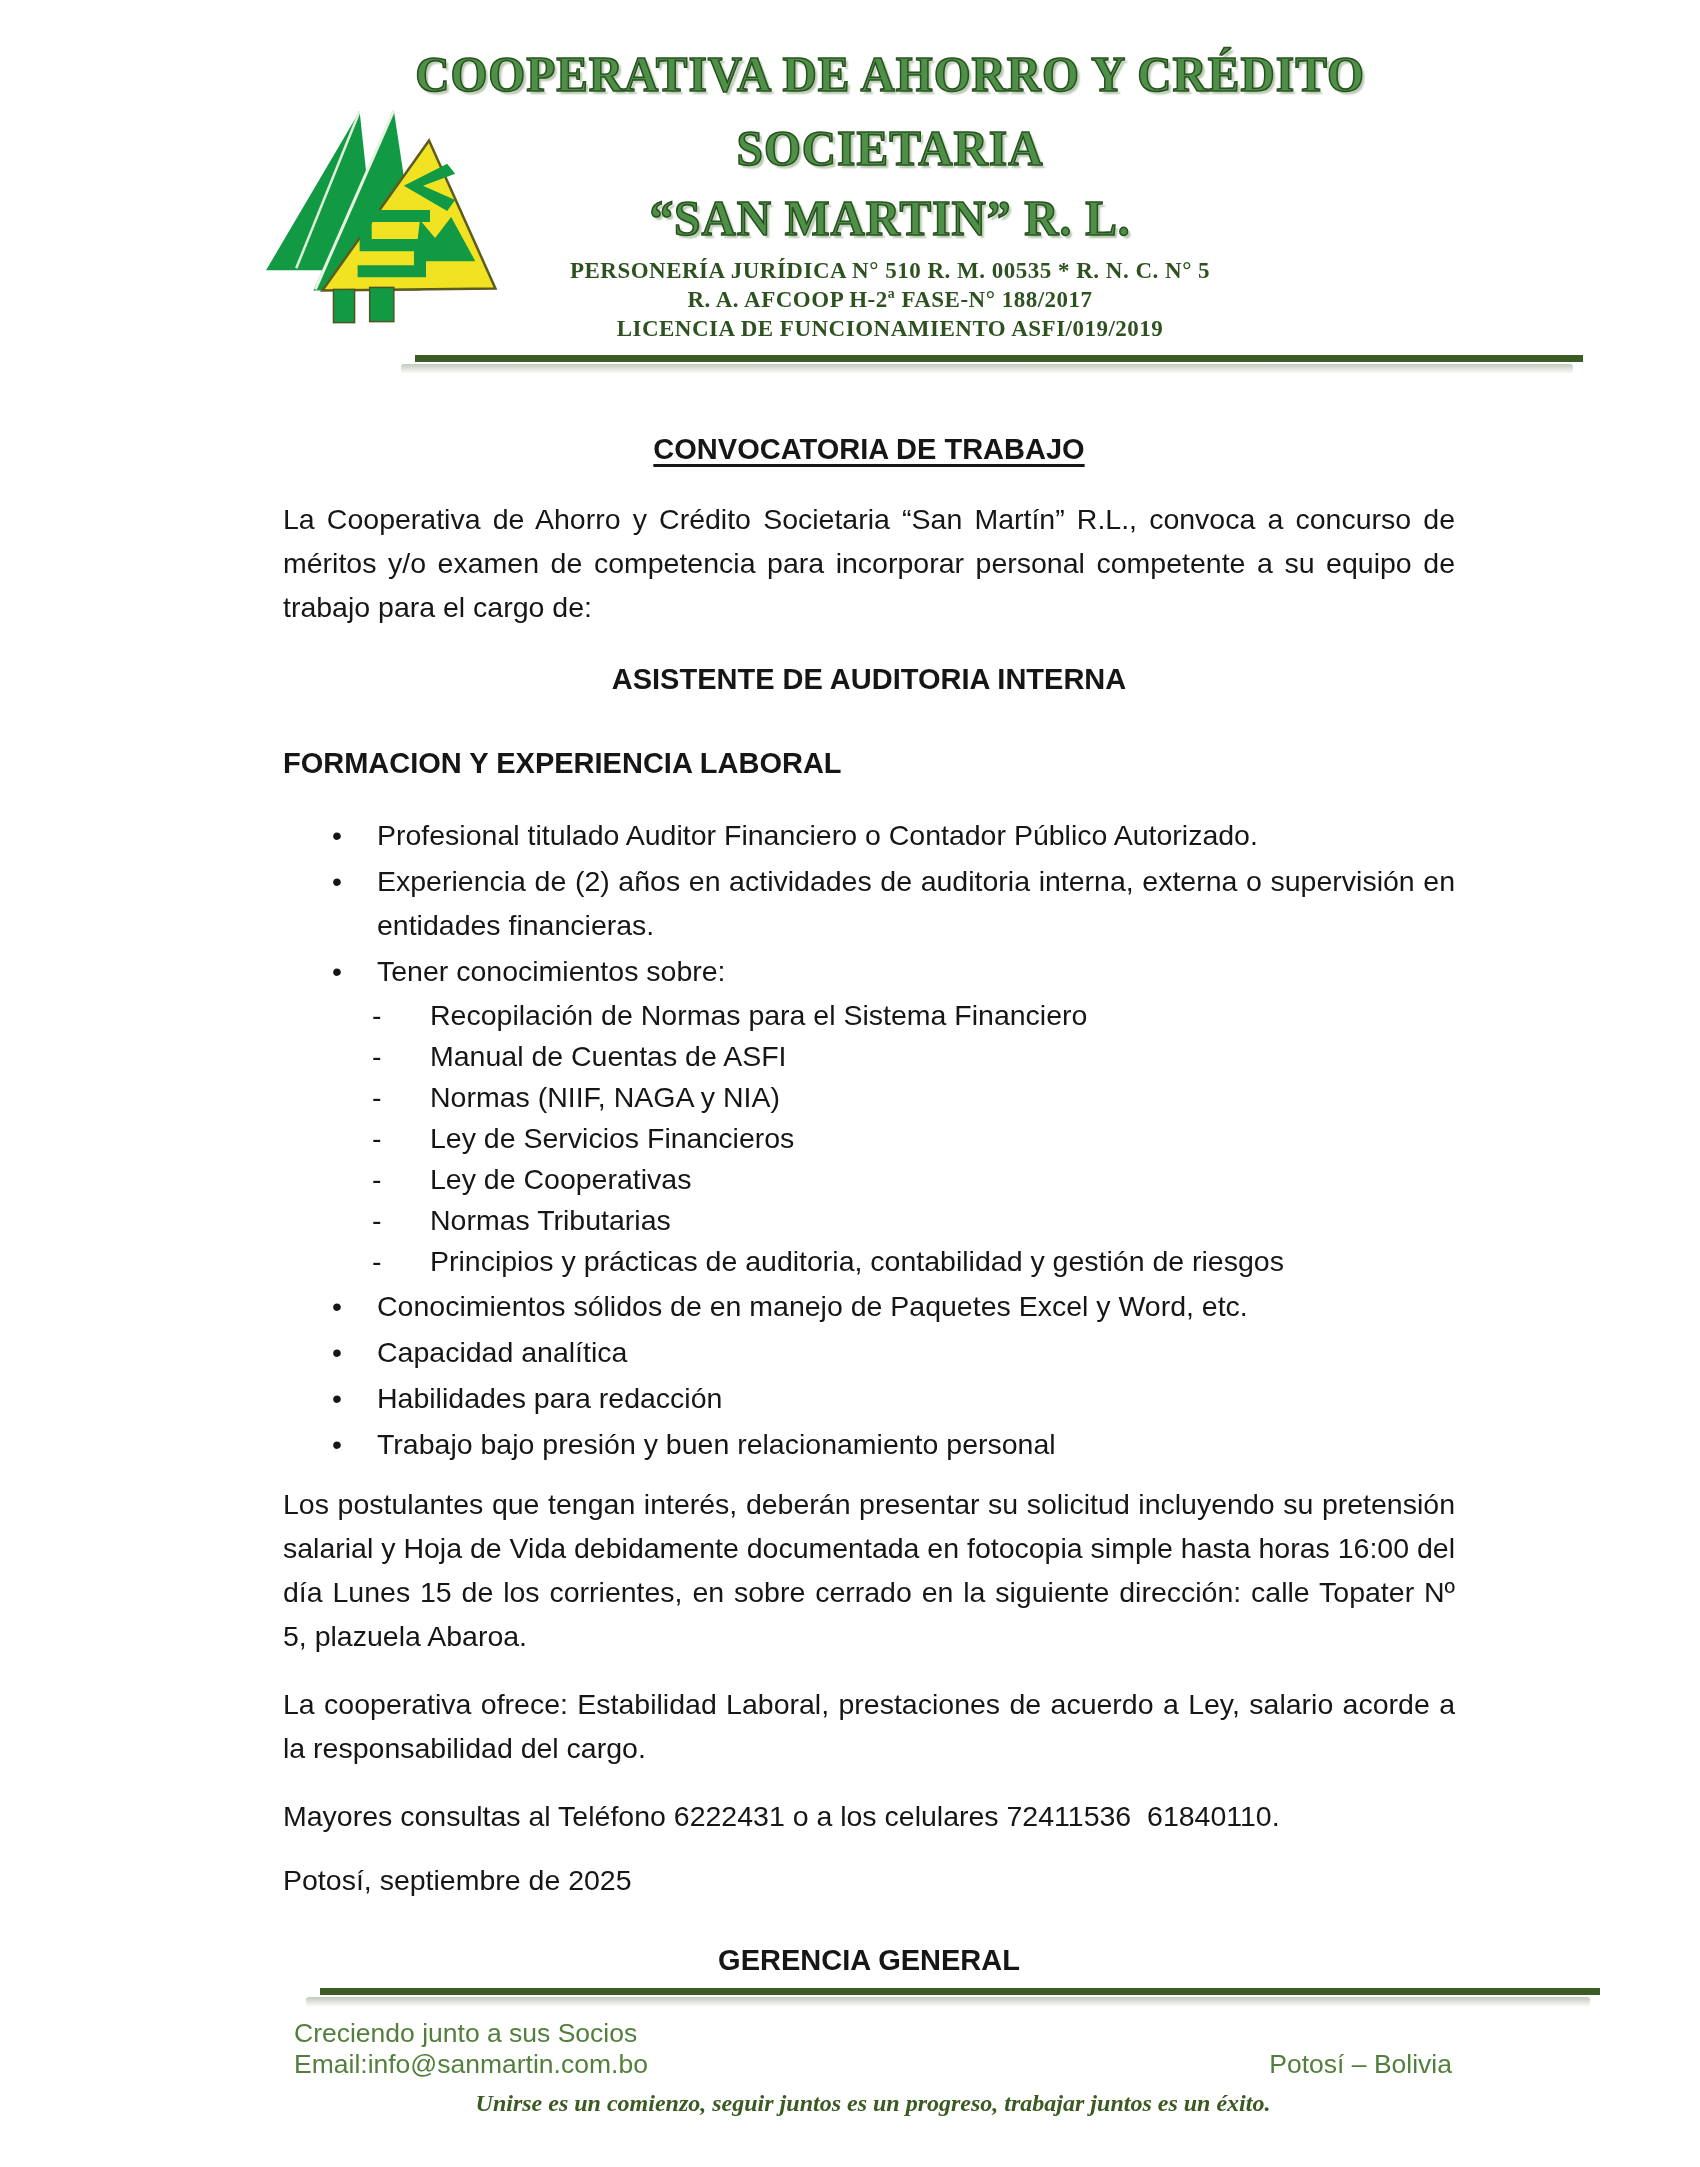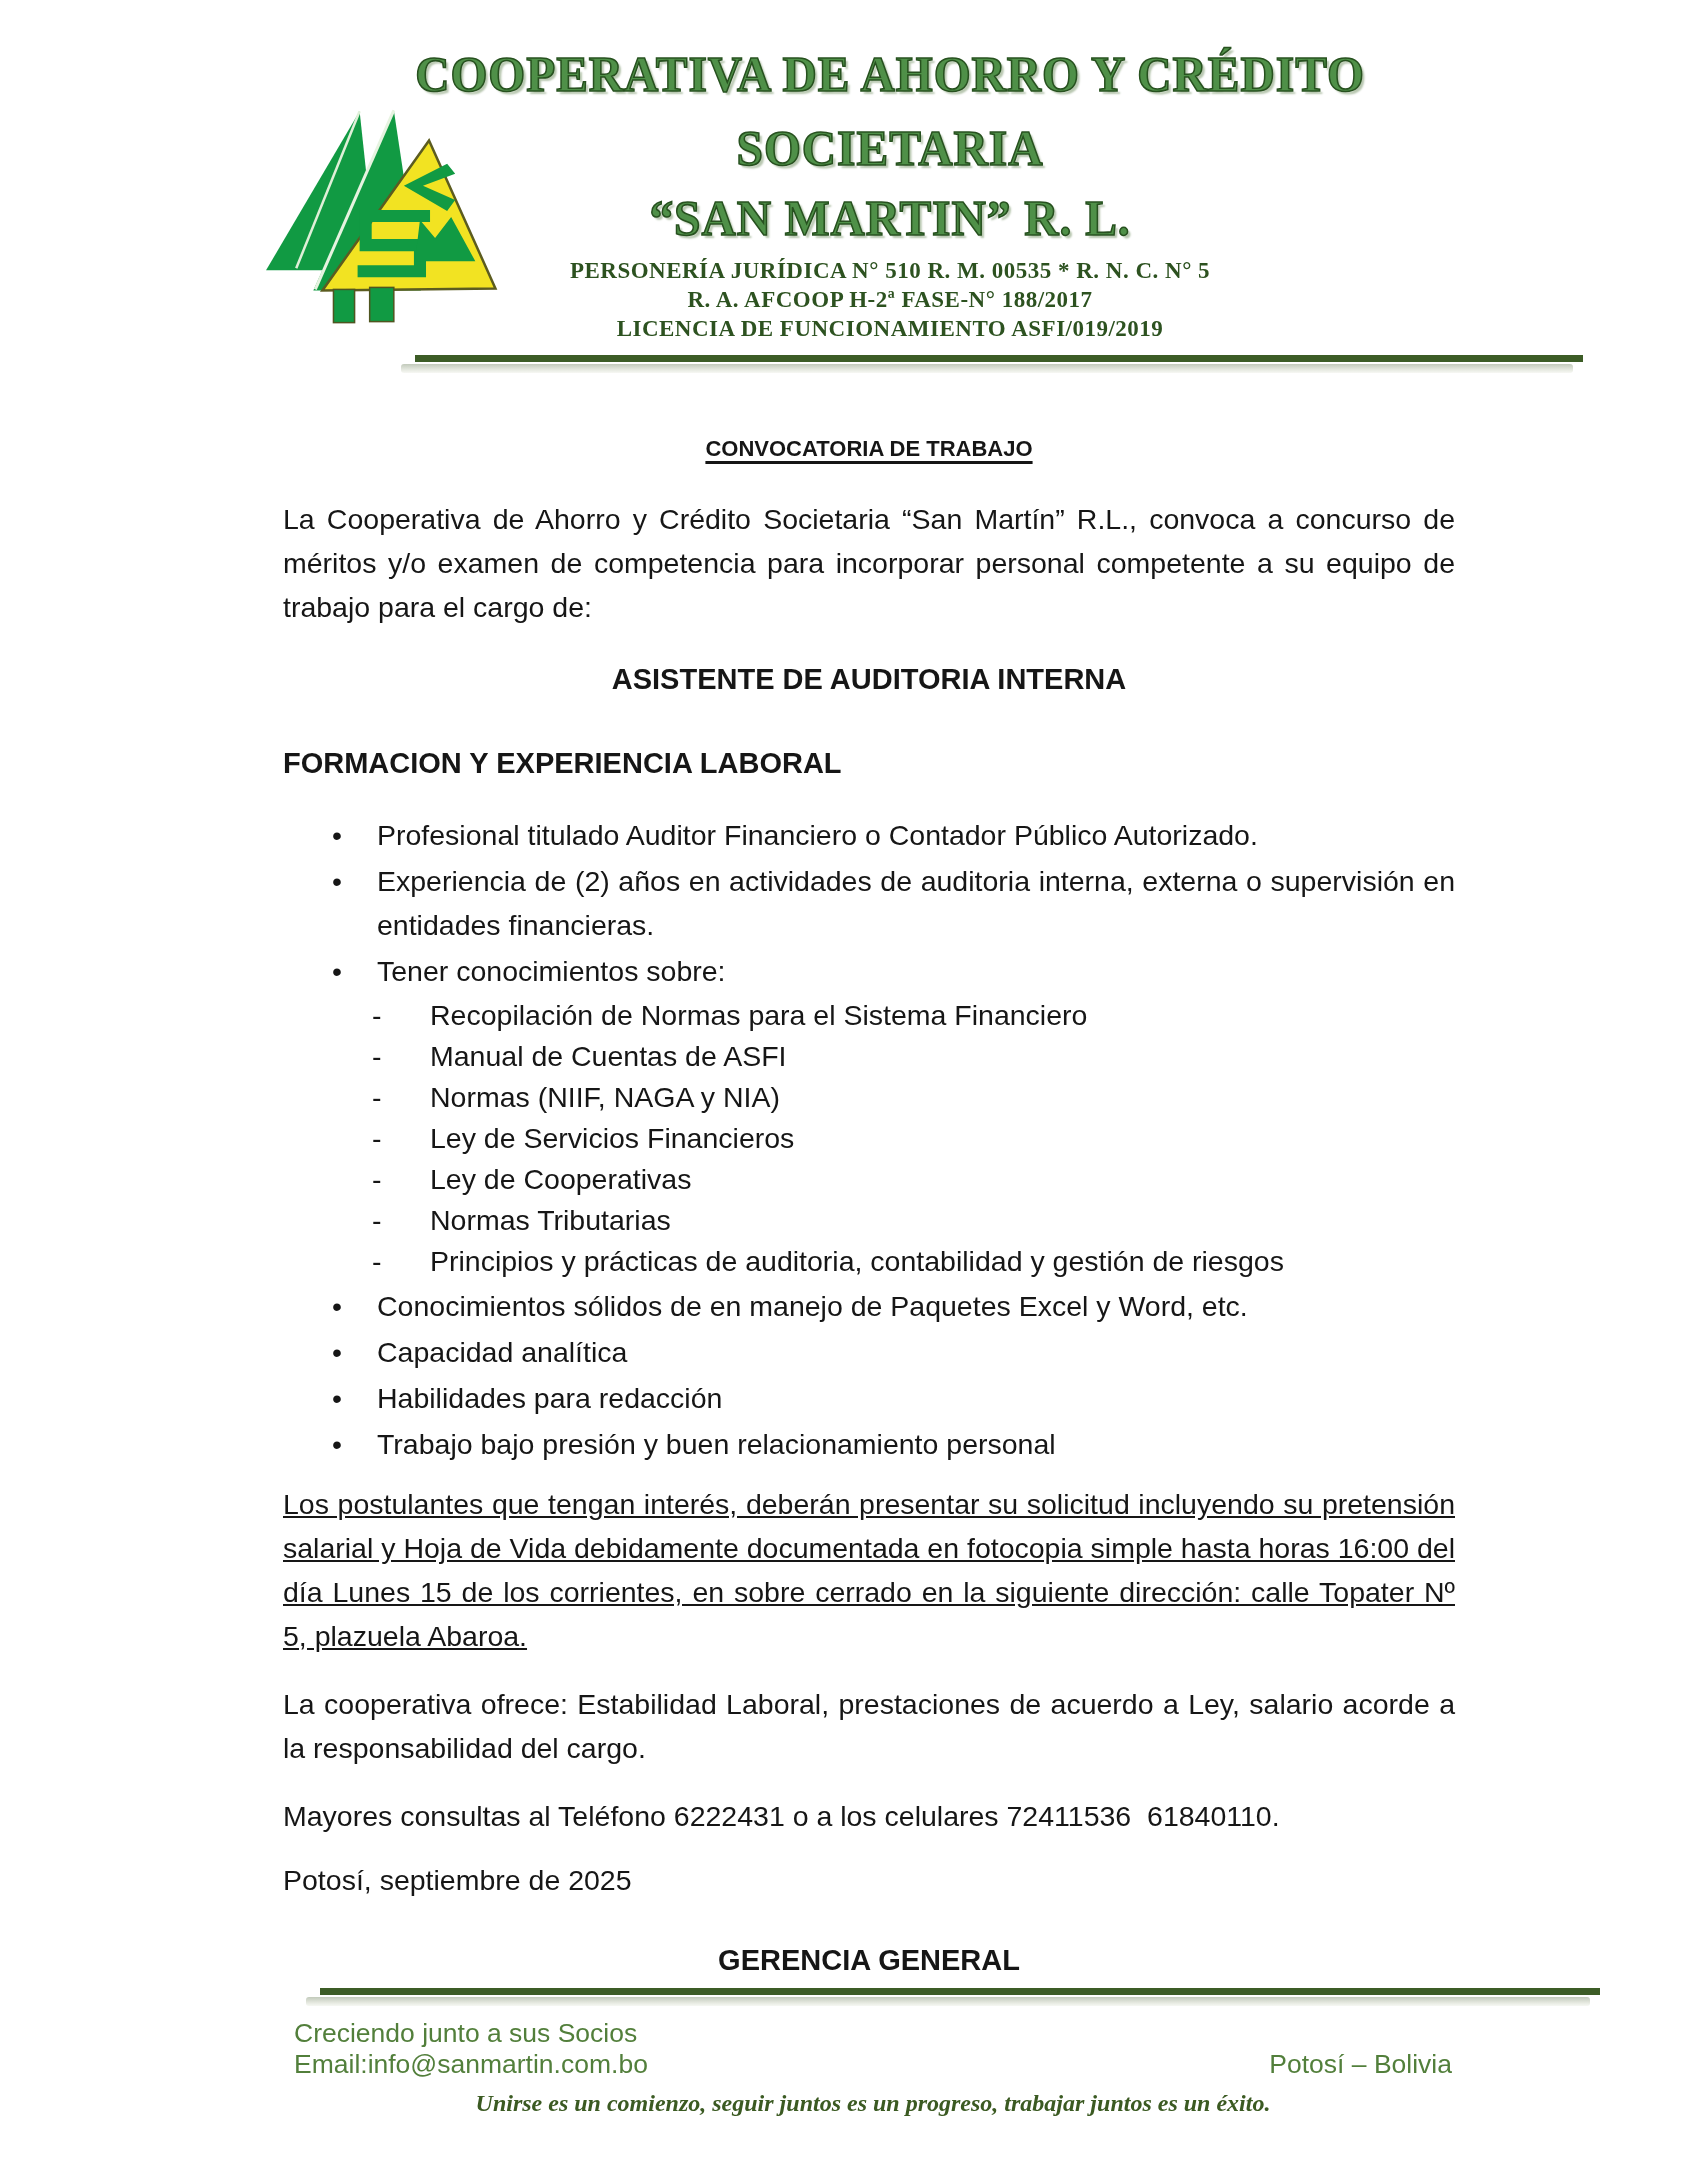--- a/index.html
+++ b/index.html
@@ -45,39 +45,39 @@
     margin:2px 10px 0 -14px;
     background:linear-gradient(180deg,#c2cabb 0%, #e9ece4 70%, #f7f8f4 100%);
     border-radius:3px;
   }
   .header-divider { margin:12px 0 0 415px; width:1168px; }
 
   
   .main { padding:0 245px 0 283px; font-size:28.5px; }
   .doc-title {
     margin-top:54px; text-align:center;
-    font-weight:bold; font-size:22px; line-height:44px;
+    font-weight:bold; font-size:29px; line-height:44px;
     text-decoration:underline; text-decoration-thickness:3px; text-underline-offset:5px;
   }
   .para { line-height:44px; }
   .justify { text-align:justify; }
   .intro { margin-top:26px; }
   .position-title { margin-top:28px; text-align:center; font-weight:bold; font-size:29px; line-height:44px; }
   .section-heading { margin-top:40px; font-weight:bold; font-size:29px; line-height:44px; }
 
   ul { list-style:none; }
   .bullets { margin-top:28px; }
   .bullets > li { display:flex; line-height:44px; margin-bottom:2px; }
   .bullets .marker { flex:0 0 45px; margin-left:49px; }
   .bullets .btext { flex:1; text-align:justify; }
   .subs > li { display:flex; line-height:41px; margin-bottom:0; }
   .subs .marker { flex:0 0 58px; margin-left:89px; }
   .subs .btext { flex:1; }
 
-  .p-applicants { margin-top:16px;text-decoration:underline; }
+  .p-applicants { margin-top:16px; }
   .p-offer { margin-top:24px; }
   .p-contact { margin-top:24px; white-space:pre-wrap; }
   .p-dateline { margin-top:20px; }
   .signature { margin-top:36px; text-align:center; font-weight:bold; font-size:29px; line-height:44px; }
 
   
   .footer { position:absolute; left:0; top:1988px; width:1700px; }
   .footer-divider { margin-left:320px; width:1280px; }
   .footer-text {
     padding:12px 248px 0 294px;

